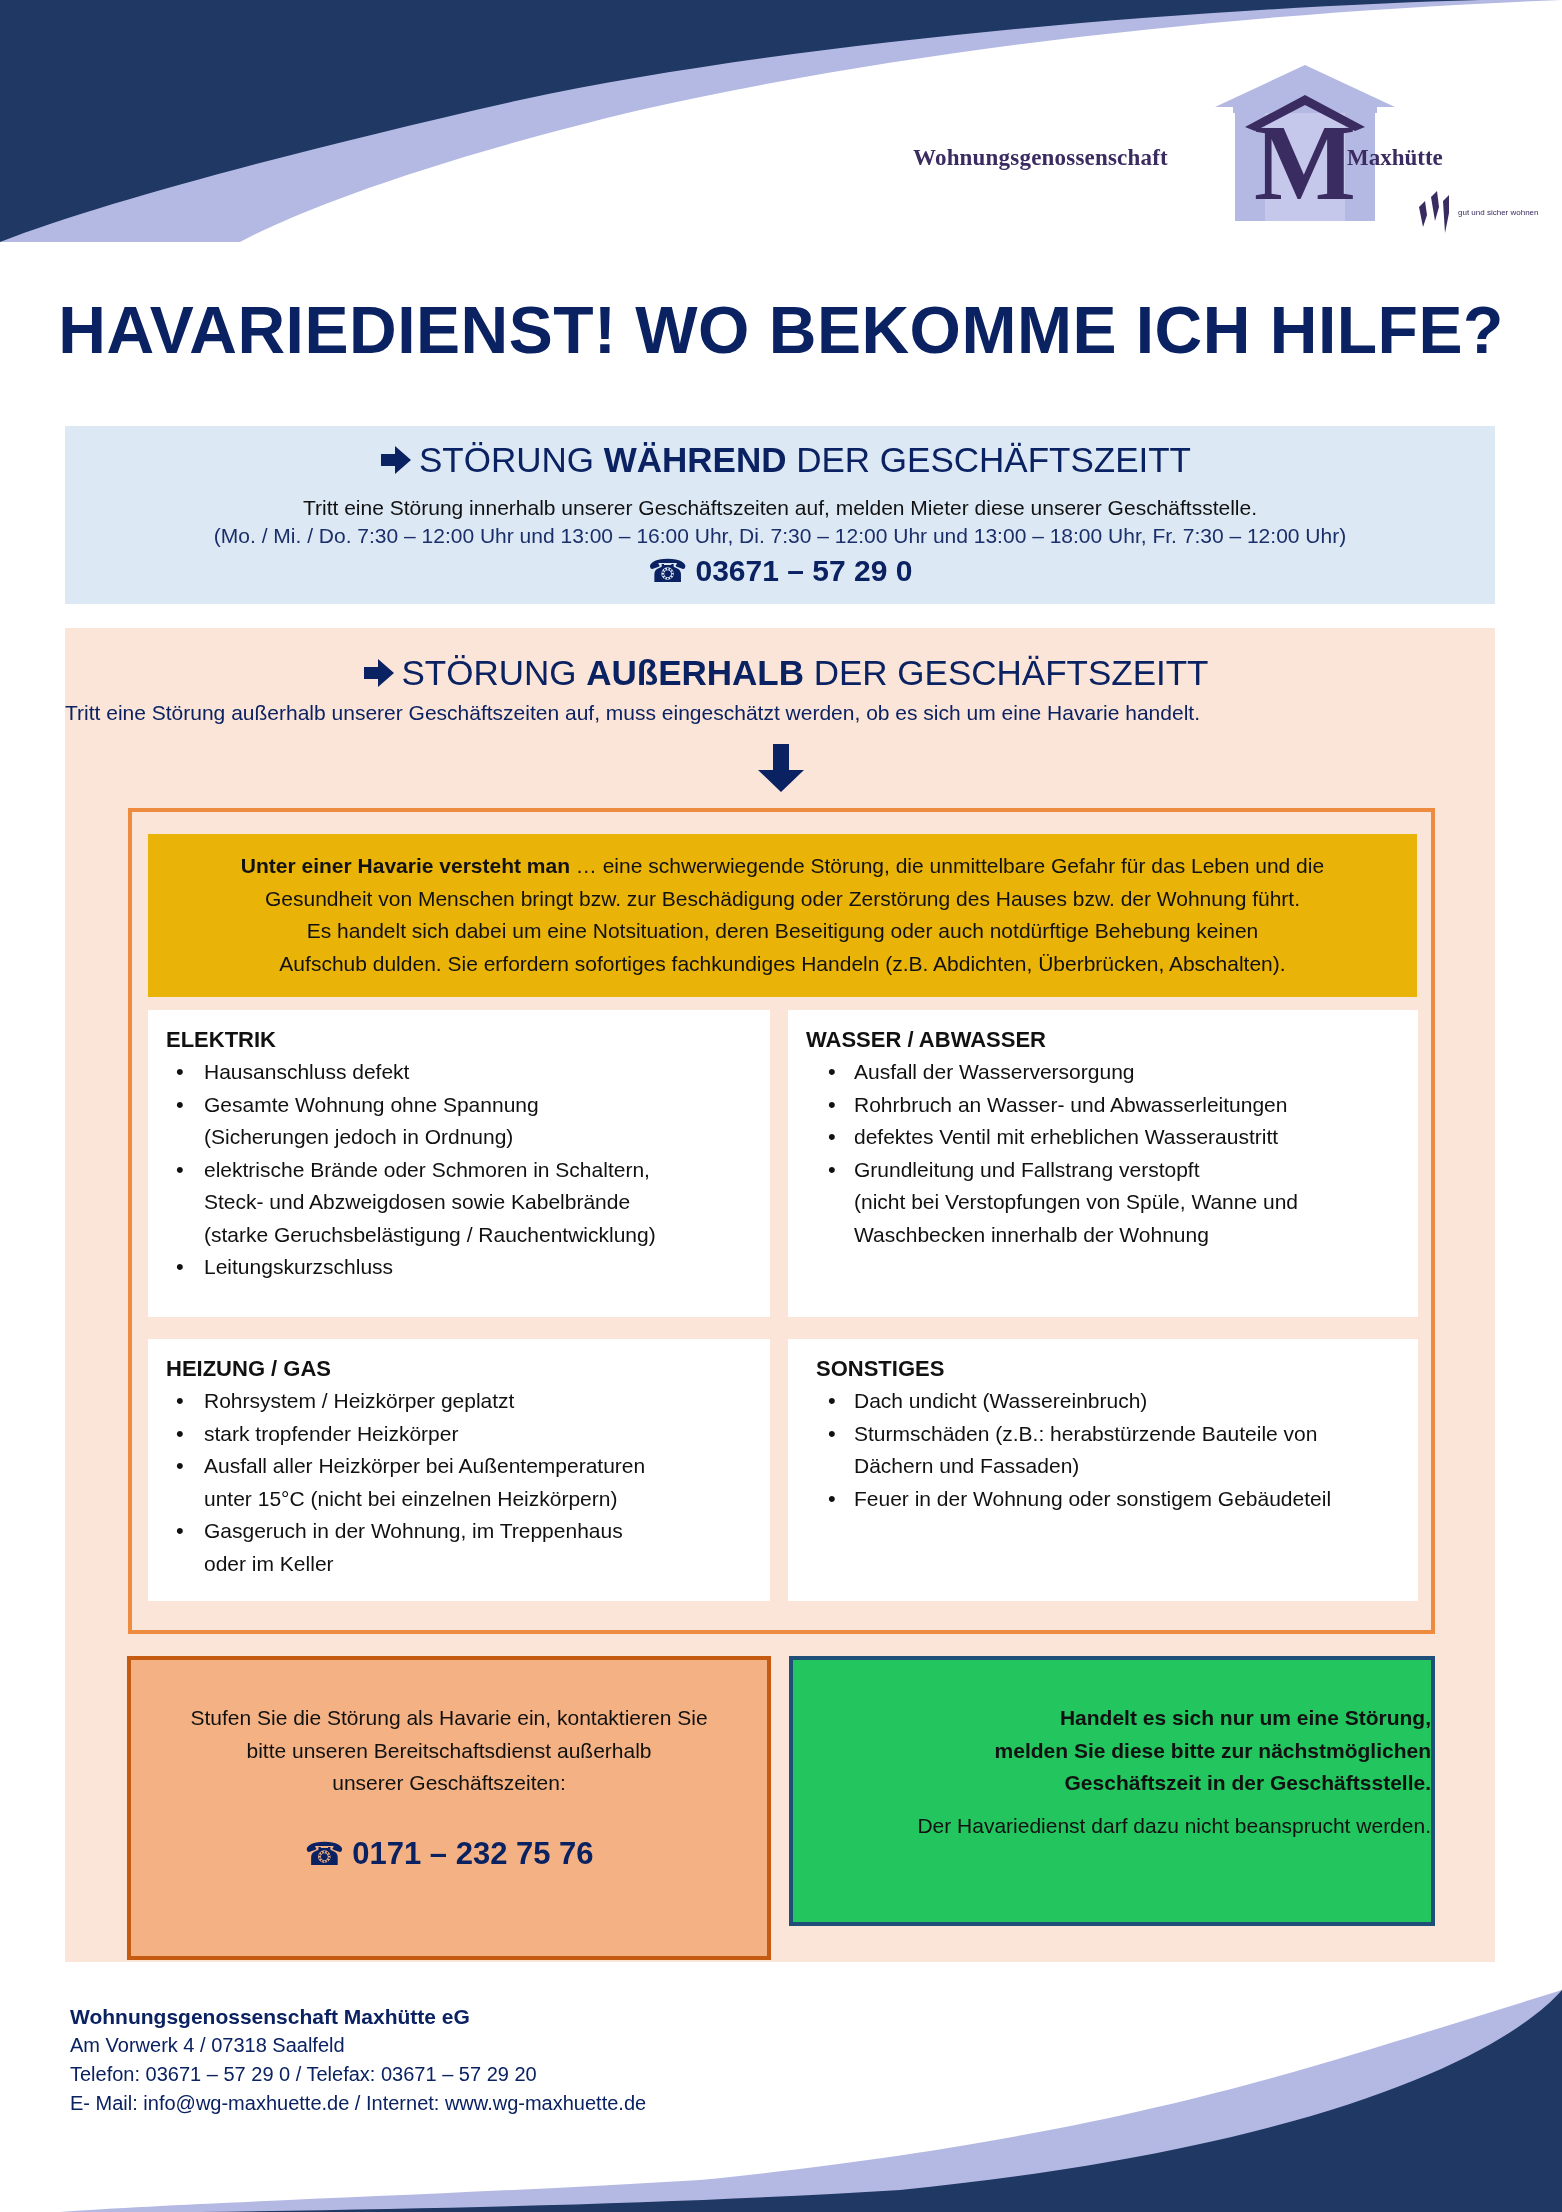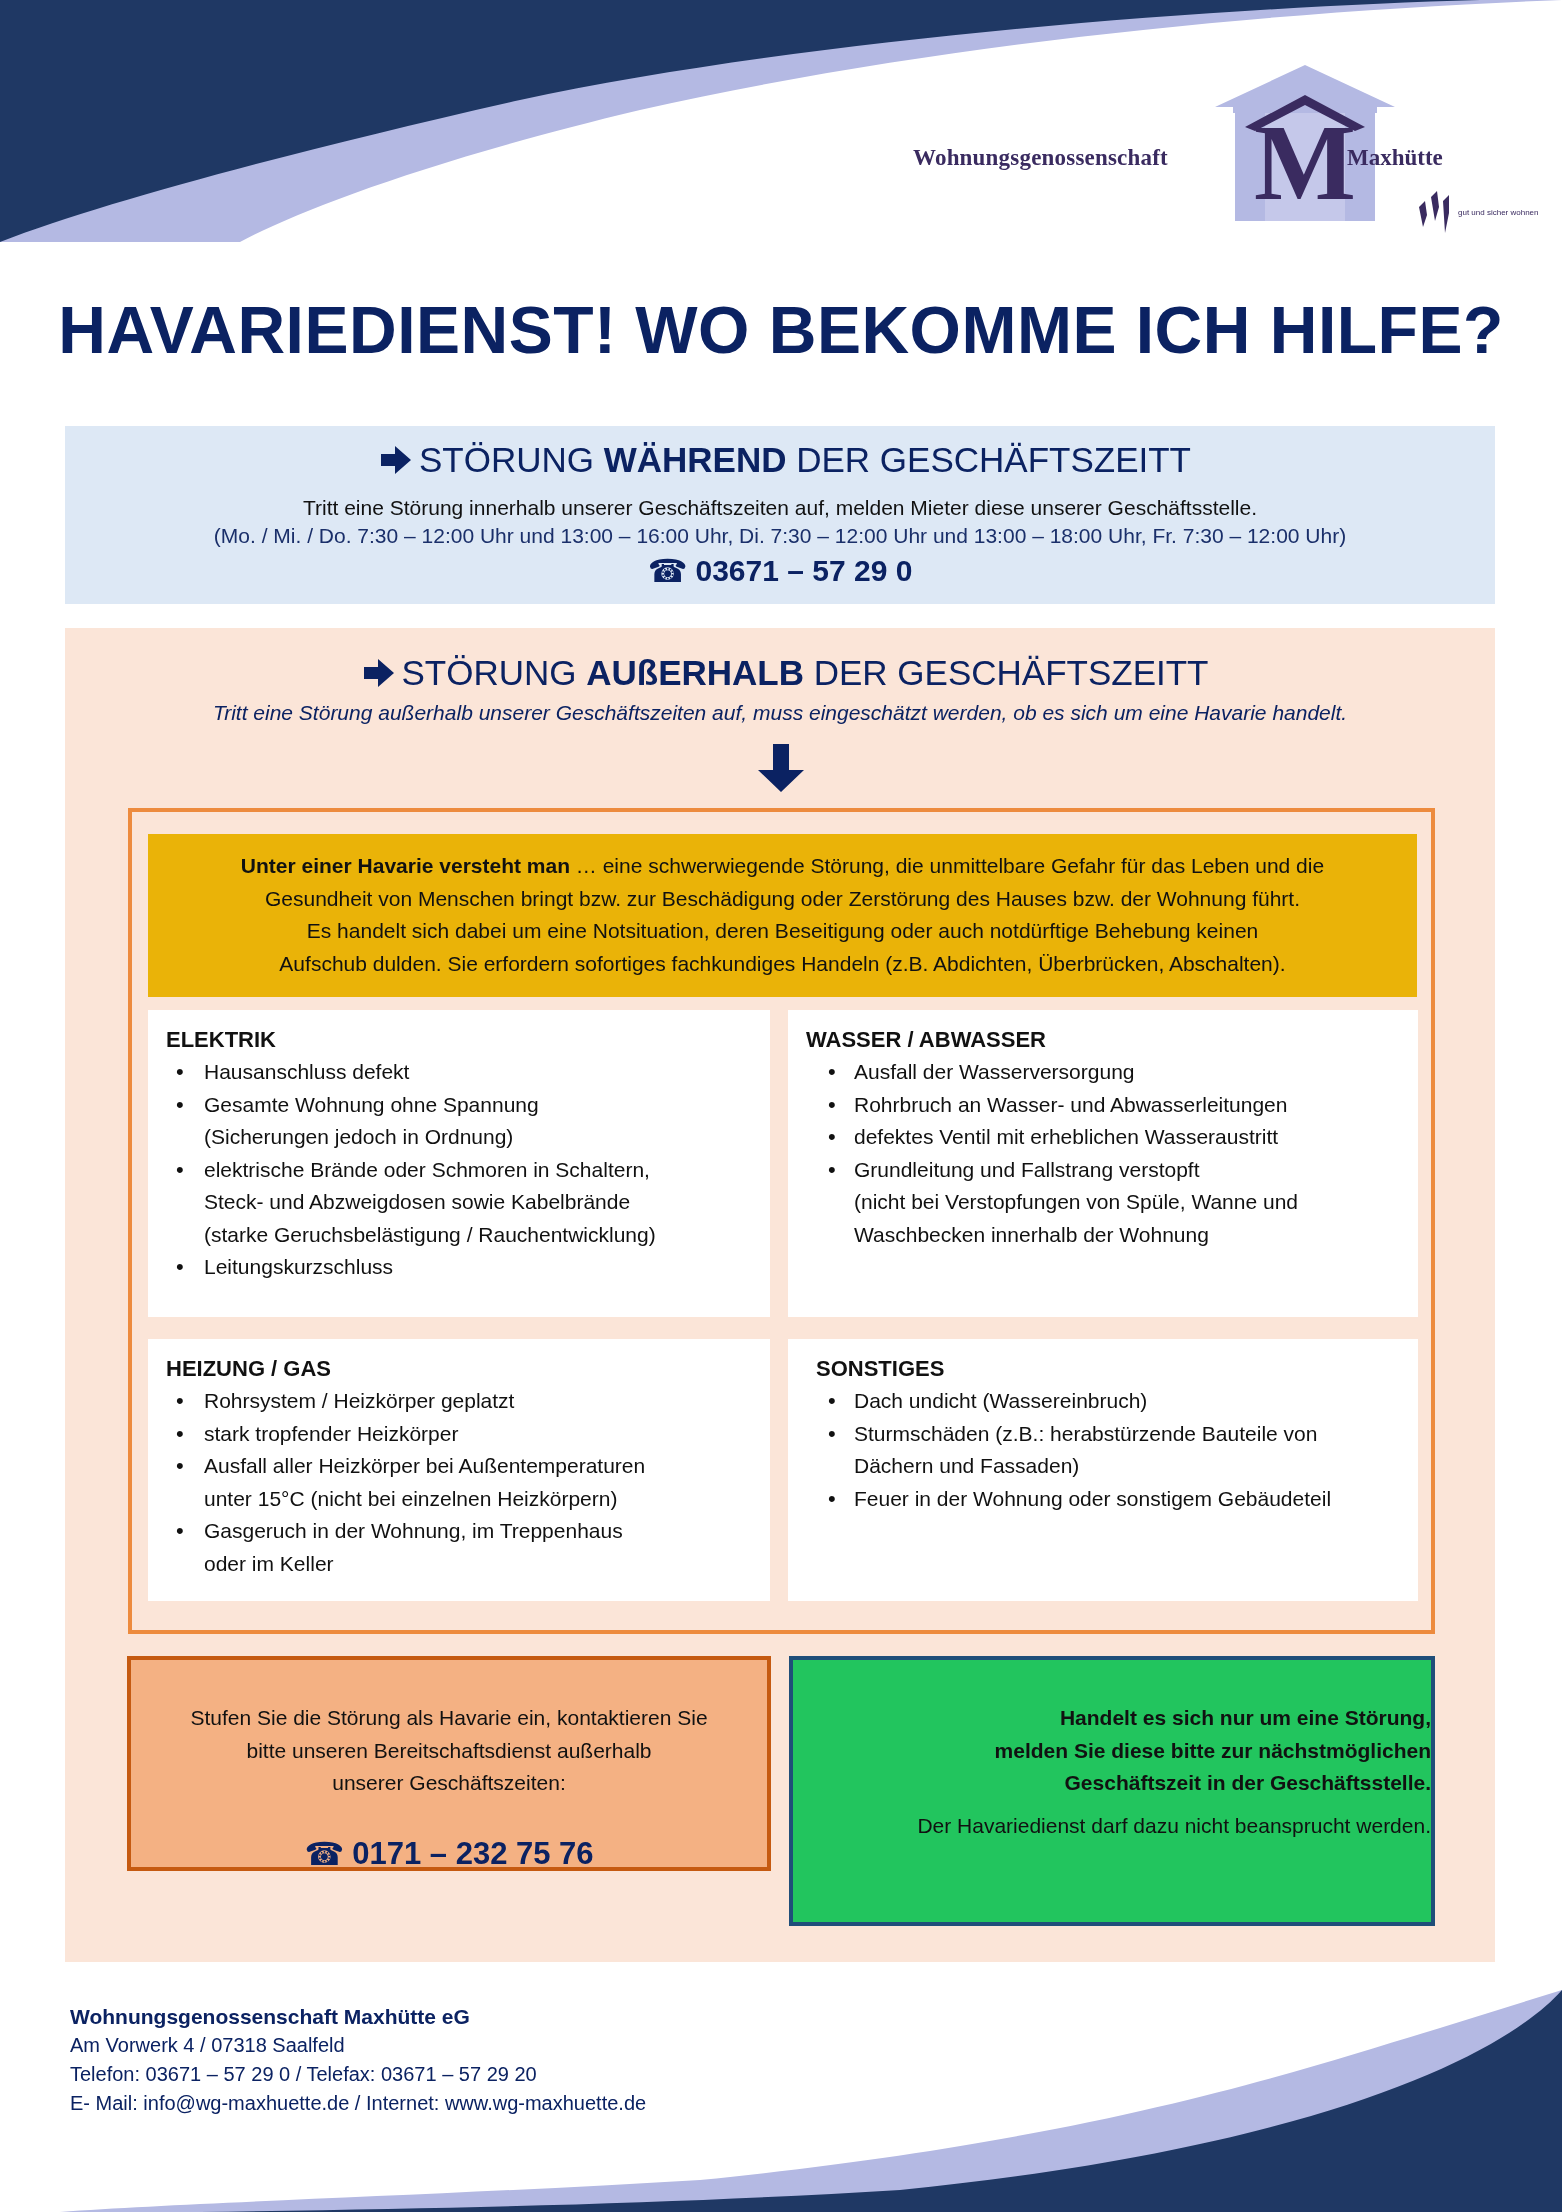--- a/index.html
+++ b/index.html
@@ -26,21 +26,21 @@
   .sec-heading b { font-weight: bold; }
   .arrow-right { display: inline-block; width: 30px; height: 28px; }
   .sec1 .line1 { font-size: 21px; color: #111; margin-top: 16px; }
   .sec1 .line2 { font-size: 21px; color: #1a2f6a; margin-top: 4px; }
   .sec1 .phone { font-size: 30px; font-weight: bold; margin-top: 4px; display: flex; justify-content: center; align-items: center; gap: 8px; color: #0b2262; }
   .phone-icon { font-weight: normal; font-size: 32px; }
 
   
   .sec2 { position: absolute; left: 65px; top: 628px; width: 1430px; height: 1334px; background: #fbe5d8; }
   .sec2 .sec-heading { margin-top: 25px; }
-  .sec2 .intro { text-align: center; font-size: 21px; color: #0b2262; margin-top: 8px; font-style: italic; }
+  .sec2 .intro { font-size: 21px; color: #0b2262; margin-top: 8px; }
   .arrow-down { position: absolute; left: 693px; top: 116px; width: 46px; height: 48px; }
 
   .orange-box { position: absolute; left: 63px; top: 180px; width: 1307px; height: 454px; border: 4px solid #ed8b3e; }
   
   .orange-box { height: 826px; }
 
   .def-box { position: absolute; left: 16px; top: 22px; width: 1269px; height: 163px; background: #eab308; text-align: center; font-size: 21px; line-height: 32.5px; padding-top: 16px; color: #111; }
   .def-box b { font-weight: bold; }
 
   .cat { position: absolute; background: #fff; padding: 14px 18px; font-size: 21px; line-height: 32.5px; color: #111; }
@@ -50,21 +50,21 @@
   .cat li::before { content: "•"; position: absolute; left: 10px; top: 0; font-size: 22px; }
   .cat.right li { padding-left: 48px; }
   .cat.right li::before { left: 22px; }
   .cat.right.s li { padding-left: 38px; }
   .cat.right.s li::before { left: 12px; }
   .cat-elektrik { left: 16px; top: 198px; width: 622px; height: 307px; }
   .cat-wasser { left: 656px; top: 198px; width: 630px; height: 307px; }
   .cat-heizung { left: 16px; top: 527px; width: 622px; height: 262px; }
   .cat-sonstiges { left: 656px; top: 527px; width: 630px; height: 262px; padding-left: 28px; }
 
-  .bottom-left { position: absolute; left: 62px; top: 1028px; width: 644px; height: 215px; background: #f4b183; border: 4px solid #c55a11; text-align: center; font-size: 21px; line-height: 32.5px; padding-top: 42px; color: #111; }
+  .bottom-left { position: absolute; left: 62px; top: 1028px; width: 644px; height: 304px; background: #f4b183; border: 4px solid #c55a11; text-align: center; font-size: 21px; line-height: 32.5px; padding-top: 42px; color: #111; }
   .bottom-left .phone { font-size: 31px; font-weight: bold; color: #0b2262; margin-top: 38px; display: flex; justify-content: center; align-items: center; gap: 8px; }
   .bottom-right { position: absolute; left: 724px; top: 1028px; width: 646px; height: 270px; background: #22c55e; border: 4px solid #1f4e79; text-align: right; font-size: 21px; line-height: 32.5px; padding-top: 42px; color: #111; }
   .bottom-right .bold { font-weight: bold; }
   .bottom-right .normal { margin-top: 10px; }
 
   .footer { position: absolute; left: 70px; top: 2002px; font-size: 20px; line-height: 29px; color: #0b2262; }
   .footer .org { font-weight: bold; font-size: 21px; }
 </style>
 </head>
 <body>

